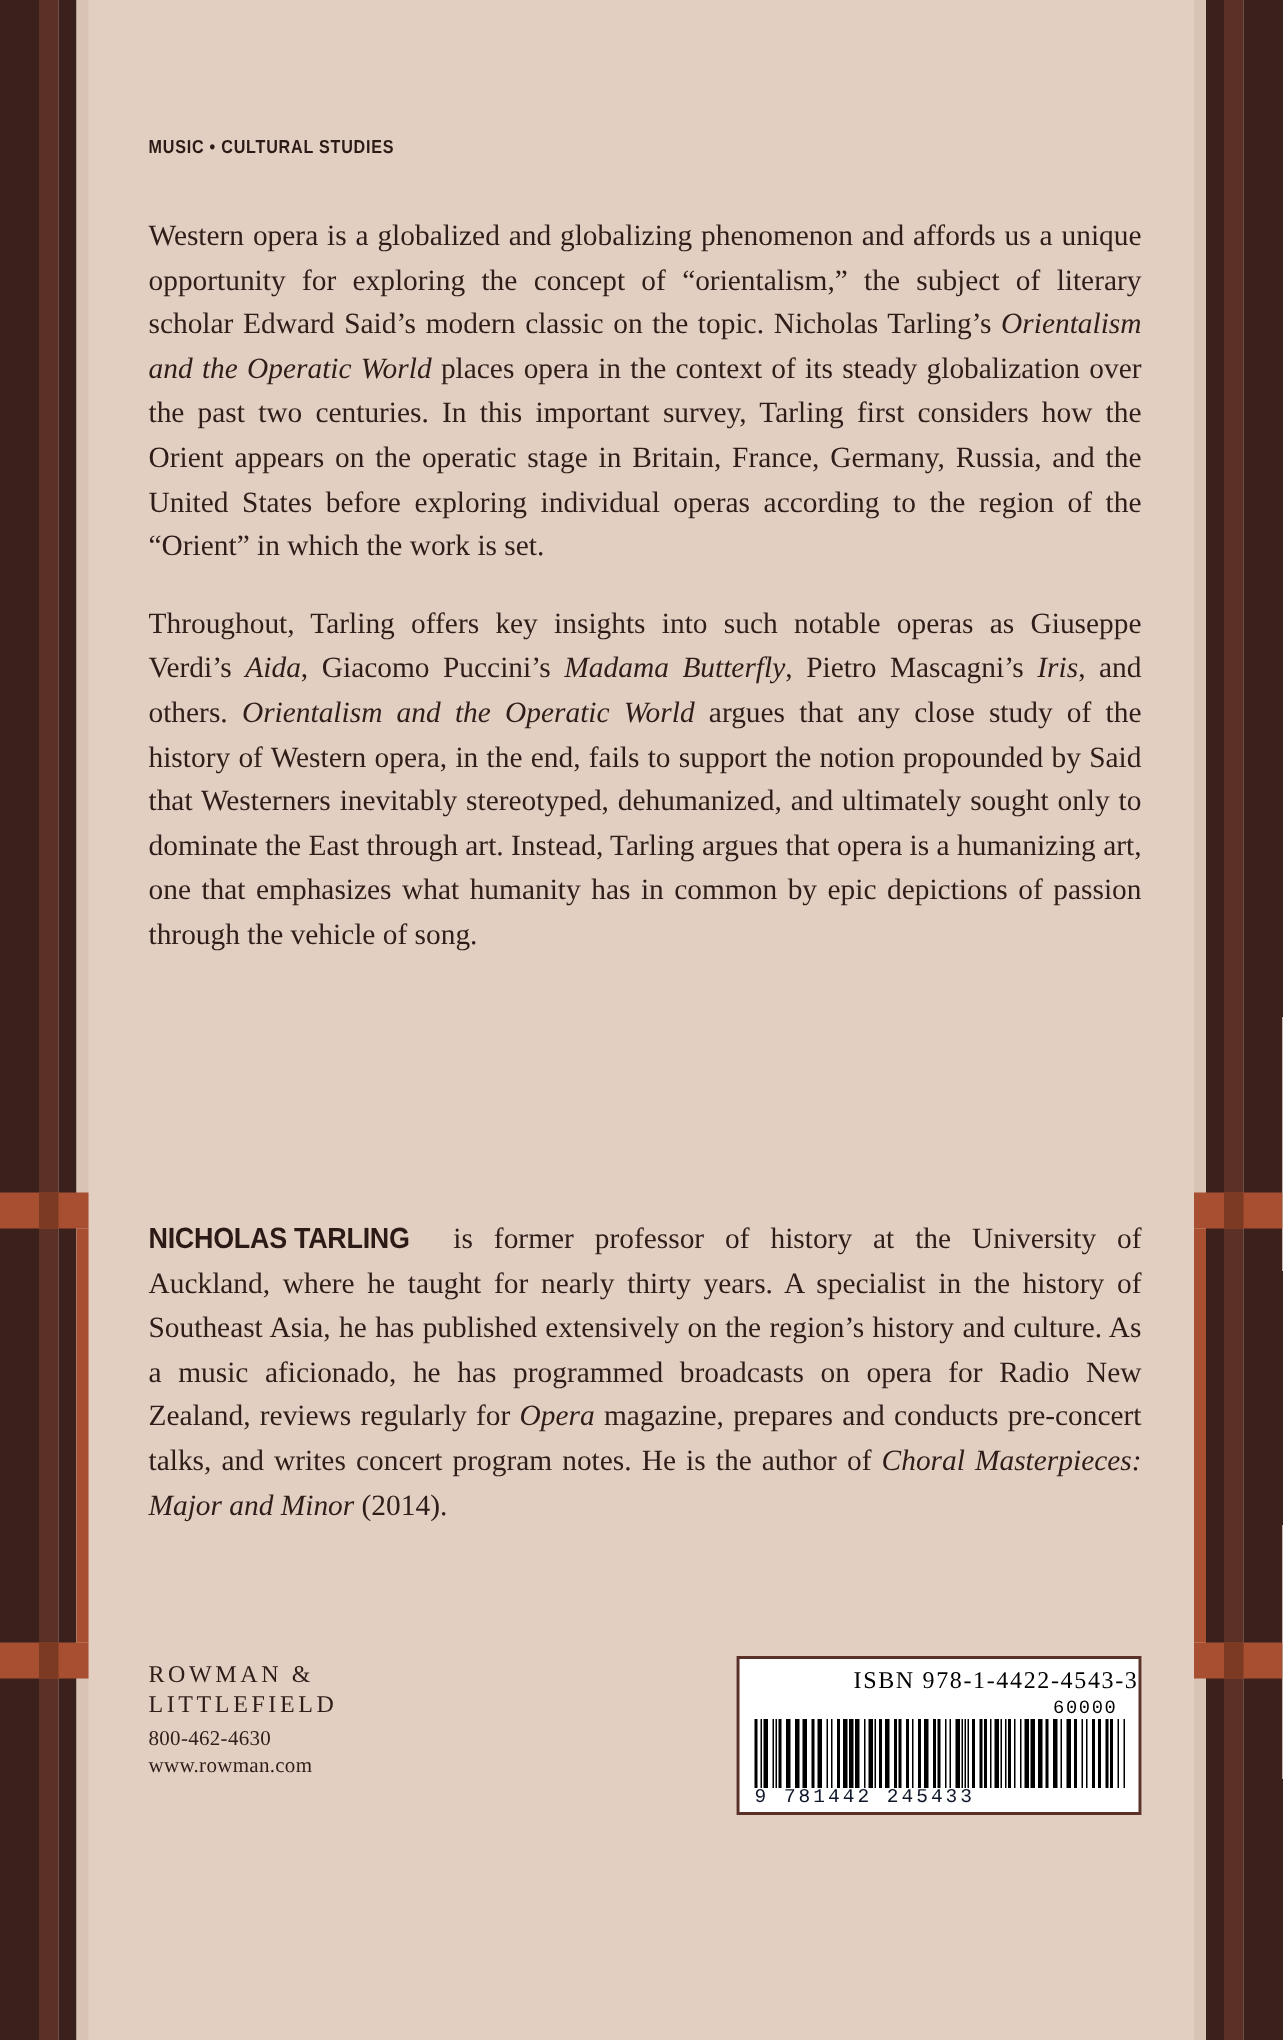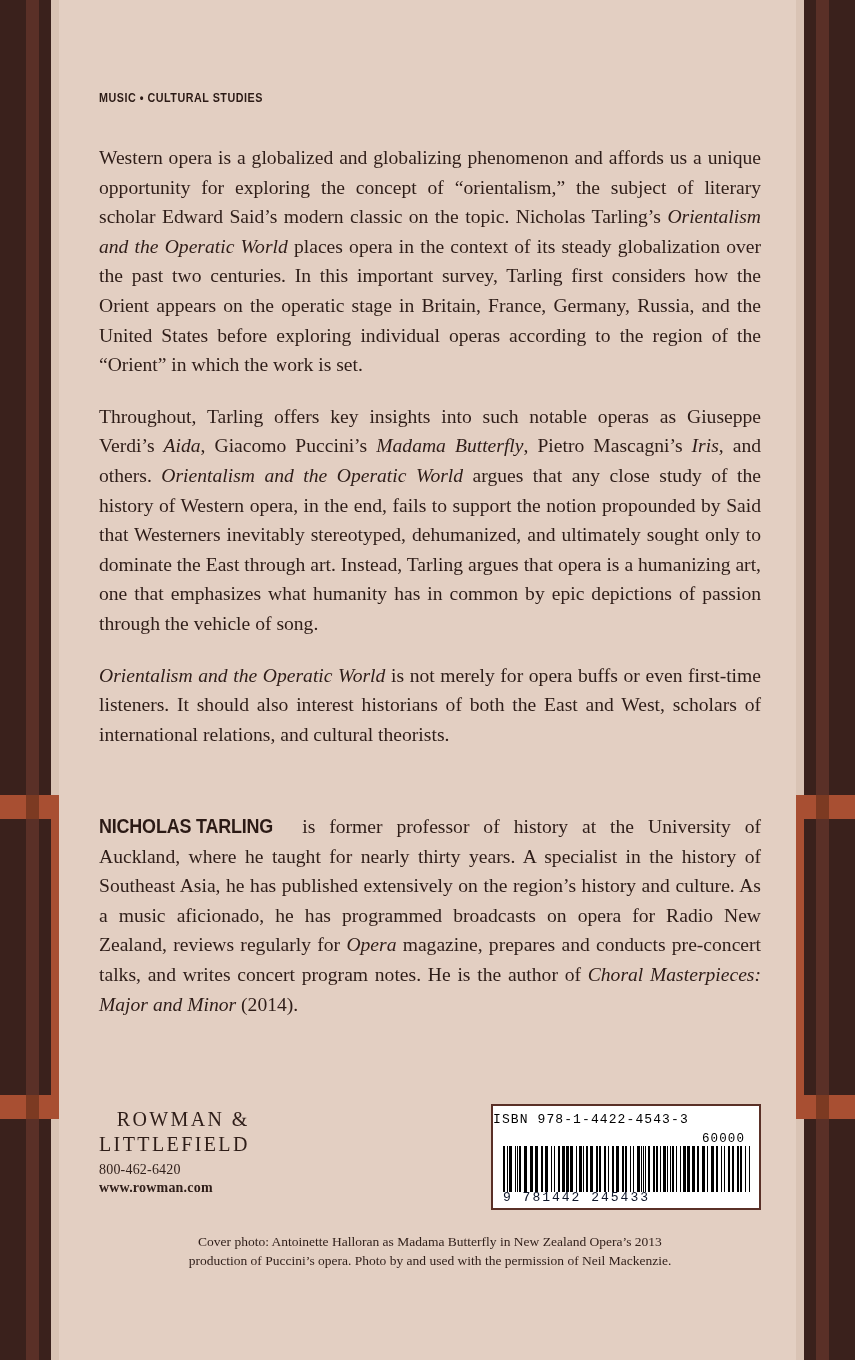--- a/index.html
+++ b/index.html
@@ -119,56 +119,54 @@
 
   
   .publisher {
     position: absolute;
     left: 40px;
     top: 1108px;
     color: #2e1d18;
   }
   .pub-line1, .pub-line2 {
     font-family: "Liberation Serif", serif;
-    font-size: 20px;
+    font-size: 16px;
     letter-spacing: 2.4px;
-    text-align: right;
   }
   .pub-line2 { margin-top: 2px; }
   .pub-phone {
     font-size: 14px;
     letter-spacing: 0.2px;
     margin-top: 6px;
   }
   .pub-web {
     font-size: 14px;
     letter-spacing: 0.2px;
     margin-top: 2px;
-    font-weight: bold;
   }
 
   
   .barcode-box {
     position: absolute;
     left: 432px;
     top: 1104px;
     width: 270px;
     height: 106px;
     background: #ffffff;
     border: 2px solid #5a3027;
     box-sizing: border-box;
   }
   .isbn-text {
     position: absolute;
     left: 0;
     top: 6px;
     width: 100%;
-    text-align: left;
-    font-family: Liberation Mono, monospace;
-    font-size: 13px;
+    text-align: right;
+    font-family: Liberation Serif, serif;
+    font-size: 16px;
     letter-spacing: 1.1px;
     color: #000;
   }
   .isbn-90000 {
     position: absolute;
     right: 14px;
     top: 26px;
     font-family: "Liberation Mono", monospace;
     font-size: 12.5px;
     letter-spacing: 1.1px;
@@ -237,31 +235,30 @@
   <div class="stripe-over" style="left:816px; top:795px; width:13px; height:24px; background:#7c3a22;"></div>
   <div class="stripe-over" style="left:816px; top:1095px; width:13px; height:24px; background:#7c3a22;"></div>
 
   <div class="content">
 
     <div class="kicker">MUSIC • CULTURAL STUDIES</div>
 
     <div class="body-text" id="blurb">
       <p>Western opera is a globalized and globalizing phenomenon and affords us a unique opportunity for exploring the concept of “orientalism,” the subject of literary scholar Edward Said’s modern classic on the topic. Nicholas Tarling’s <i>Orientalism and the Operatic World</i> places opera in the context of its steady globalization over the past two centuries. In this important survey, Tarling first considers how the Orient appears on the operatic stage in Britain, France, Germany, Russia, and the United States before exploring individual operas according to the region of the “Orient” in which the work is set.</p>
       <p>Throughout, Tarling offers key insights into such notable operas as Giuseppe Verdi’s <i>Aida</i>, Giacomo Puccini’s <i>Madama Butterfly</i>, Pietro Mascagni’s <i>Iris</i>, and others. <i>Orientalism and the Operatic World</i> argues that any close study of the history of Western opera, in the end, fails to support the notion propounded by Said that Westerners inevitably stereotyped, dehumanized, and ultimately sought only to dominate the East through art. Instead, Tarling argues that opera is a humanizing art, one that emphasizes what humanity has in common by epic depictions of passion through the vehicle of song.</p>
-      <p><i>Orientalism and the Operatic World</i> is not merely for opera buffs or even first-time listeners. It should also interest historians of both the East and West, scholars of international relations, and cultural theorists.</p>
     </div>
 
     <div class="author-block">
       <span class="author-name">NICHOLAS TARLING</span><span> is former professor of history at the University of Auckland, where he taught for nearly thirty years. A specialist in the history of Southeast Asia, he has published extensively on the region’s history and culture. As a music aficionado, he has programmed broadcasts on opera for Radio New Zealand, reviews regularly for <i>Opera</i> magazine, prepares and conducts pre-concert talks, and writes concert program notes. He is the author of <i>Choral Masterpieces: Major and Minor</i> (2014).</span>
     </div>
 
     <div class="publisher">
       <div class="pub-line1">ROWMAN &amp;</div>
       <div class="pub-line2">LITTLEFIELD</div>
-      <div class="pub-phone">800-462-6420</div>
+      <div class="pub-phone">800-462-4630</div>
       <div class="pub-web">www.rowman.com</div>
     </div>
 
     <div class="barcode-box">
       <div class="isbn-text">ISBN 978-1-4422-4543-3</div>
       <div class="isbn-90000">60000</div>
       <div class="bars" id="bars">
           <span style="left: 0px; width: 2px;"></span>
           <span style="left: 4px; width: 1px;"></span>
           <span style="left: 6px; width: 3px;"></span>
@@ -321,19 +318,15 @@
           <span style="left: 225px; width: 2px;"></span>
           <span style="left: 229px; width: 2px;"></span>
           <span style="left: 234px; width: 2px;"></span>
           <span style="left: 237px; width: 2px;"></span>
           <span style="left: 242px; width: 1px;"></span>
           <span style="left: 246px; width: 1px;"></span>
         </div>
       <div class="isbn-digits">9 781442 245433</div>
     </div>
 
-    <div class="photo-credit">
-      <div>Cover photo: Antoinette Halloran as Madama Butterfly in New Zealand Opera’s 2013</div>
-      <div>production of Puccini’s opera. Photo by and used with the permission of Neil Mackenzie.</div>
-    </div>
 
   </div>
 </div>
 
 </body></html>

